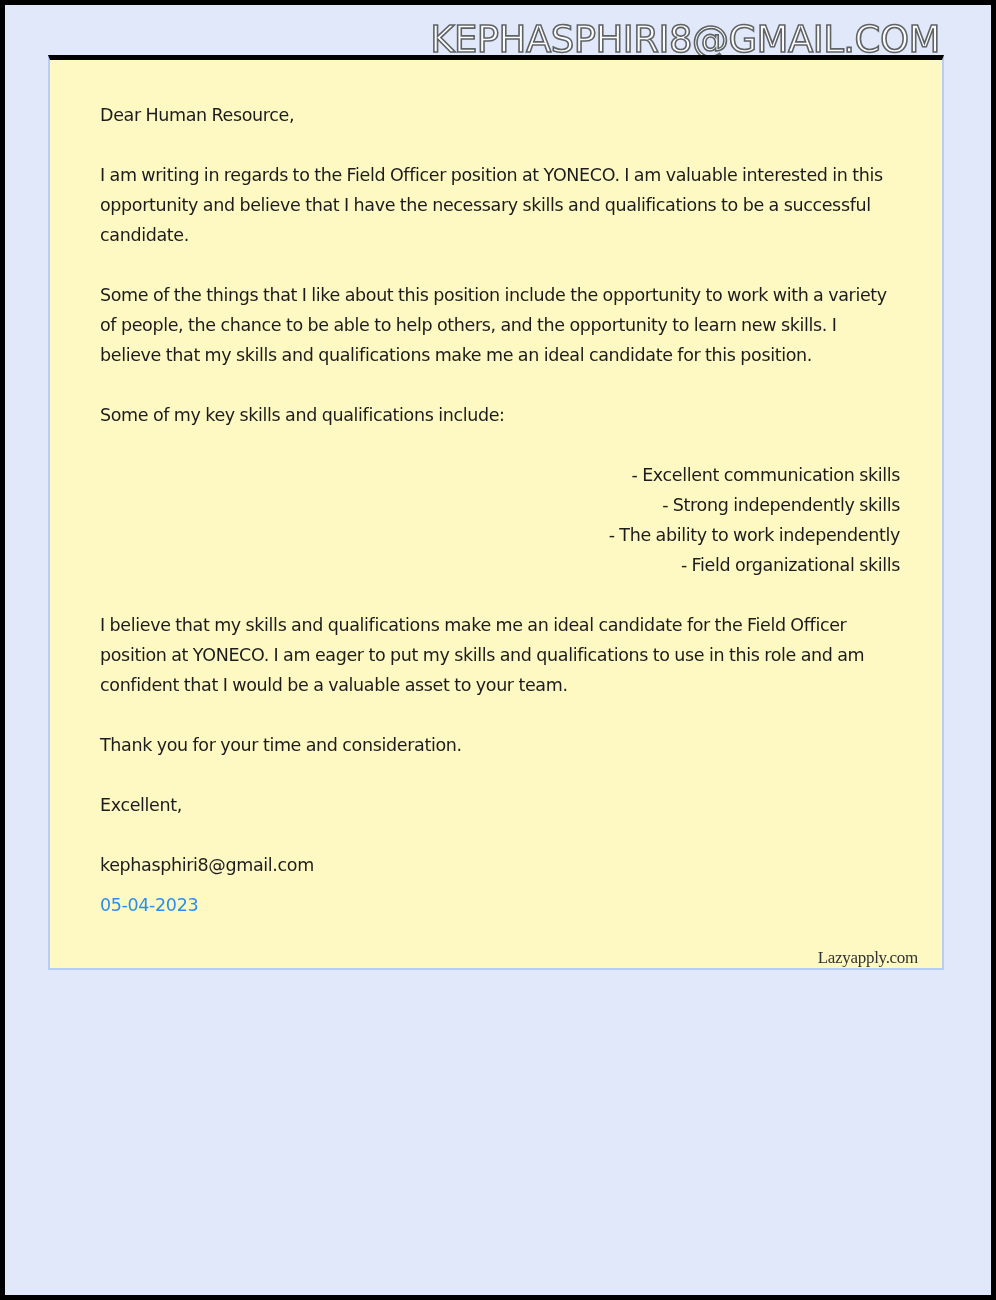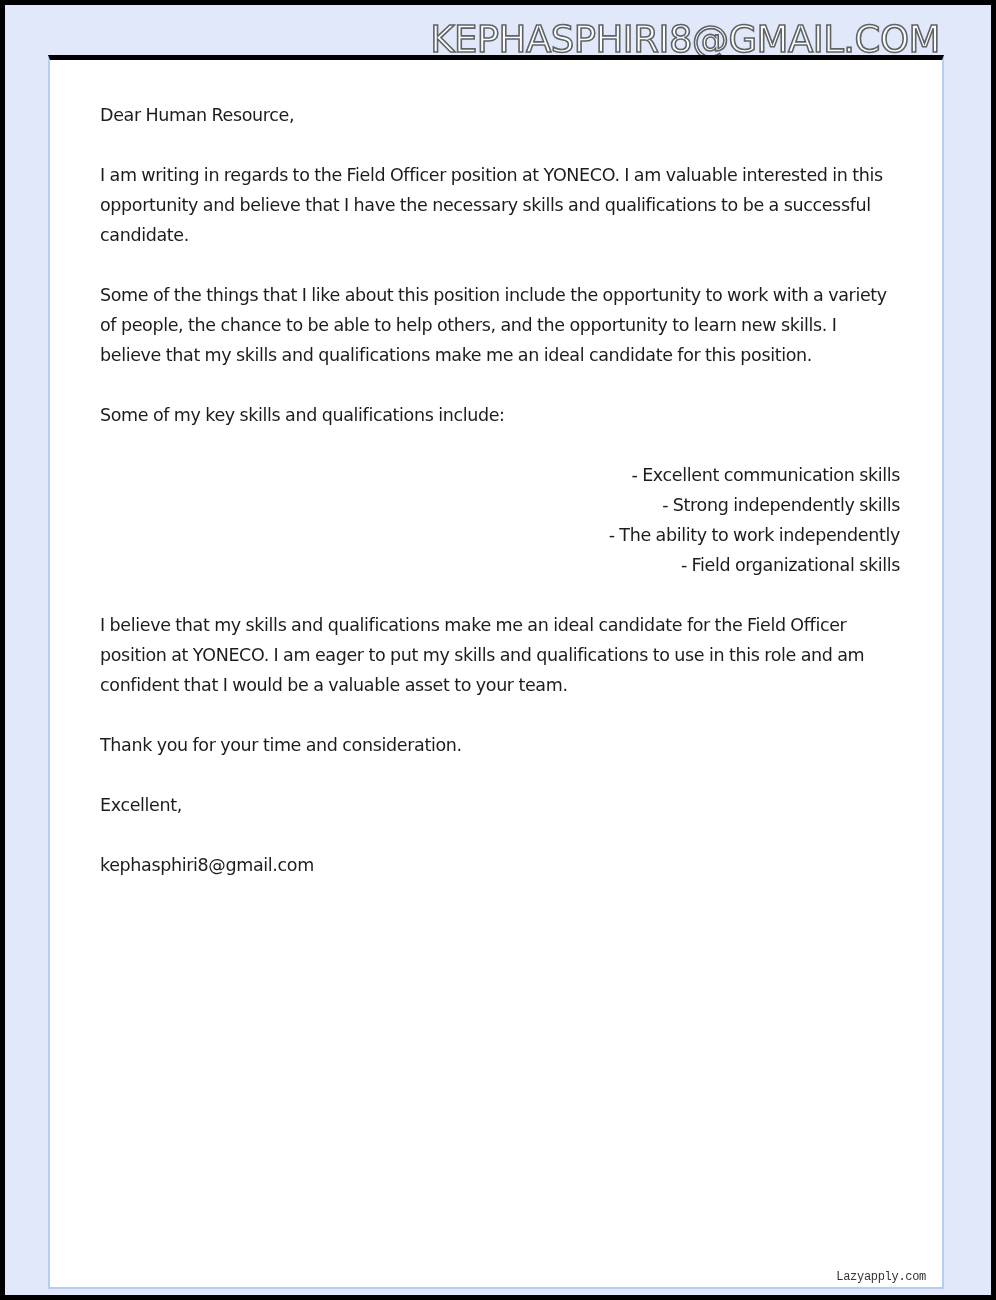--- a/index.html
+++ b/index.html
@@ -33,22 +33,22 @@
       color: #ffffff;
       -webkit-text-stroke: 1.6px #606366;
       font-weight: normal;
       white-space: nowrap;
     }
     .page {
       position: absolute;
       left: 43px;
       top: 50px;
       width: 896px;
-      height: 1234px;
-      background: #ffffff;
+      height: 915px;
+      background: #fef9c3;
       border-top: 5px solid #000000;
       border-left: 2px solid #b6cdf6;
       border-right: 2px solid #b6cdf6;
       border-bottom: 2px solid #b6cdf6;
       box-sizing: border-box;
     }
     .letter {
       position: absolute;
       left: 50px;
       top: 40px;
@@ -75,24 +75,24 @@
     }
     .signature {
       margin: 0 0 10px 0 !important;
     }
     .date {
       color: #2b8df0;
       margin: 0 !important;
     }
     .watermark {
       position: absolute;
-      right: 16px;
+      right: 24px;
       bottom: 2px;
-      font-family: Liberation Mono, monospace;
-      font-size: 12px;
+      font-family: Liberation Serif, serif;
+      font-size: 17px;
       line-height: 16px;
       color: #333333;
       letter-spacing: -0.3px;
     }
   </style>
 </head>
 <body>
 
 <div class="frame">
   <div class="header-email">KEPHASPHIRI8@GMAIL.COM</div>
@@ -106,17 +106,18 @@
       <ul>
         <li>- Excellent communication skills</li>
         <li>- Strong independently skills</li>
         <li>- The ability to work independently</li>
         <li>- Field organizational skills</li>
       </ul>
       <p>I believe that my skills and qualifications make me an ideal candidate for the Field Officer position at YONECO. I am eager to put my skills and qualifications to use in this role and am confident that I would be a valuable asset to your team.</p>
       <p>Thank you for your time and consideration.</p>
       <p>Excellent,</p>
       <p class="signature">kephasphiri8@gmail.com</p>
+      <p class="date">05-04-2023</p>
     </div>
 
     <div class="watermark">Lazyapply.com</div>
   </div>
 </div>
 
 </body></html>

